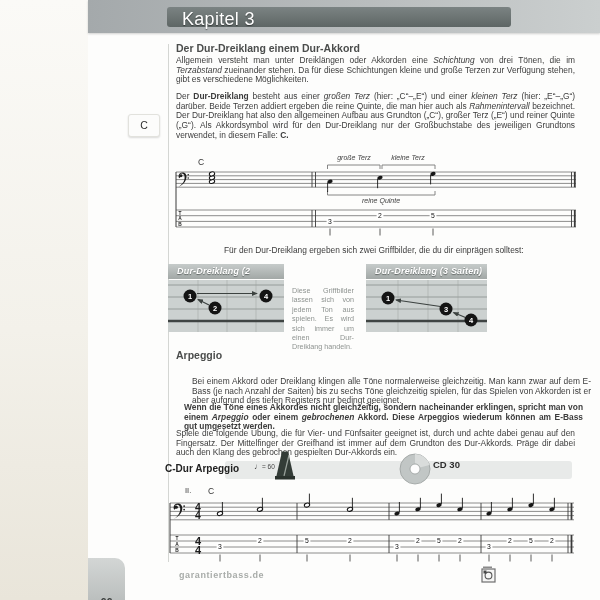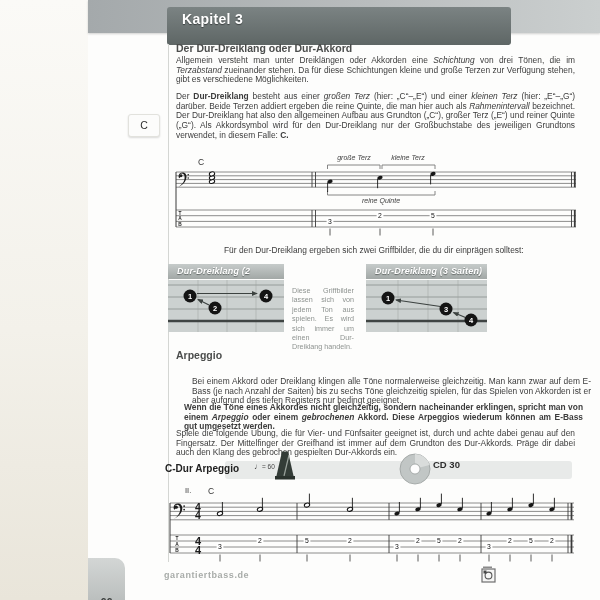--- a/index.html
+++ b/index.html
@@ -5,23 +5,23 @@
   html,body{margin:0;padding:0;background:#fff;}
   #photo{position:relative;width:600px;height:600px;overflow:hidden;background:#fdfdfc;
          font-family:"Liberation Sans",sans-serif;}
   .abs{position:absolute;}
   
   #left-strip{left:0;top:0;width:88px;height:600px;
     background:linear-gradient(180deg,#fbfaf7 0%,#f3f1ea 55%,#e9e5da 100%);}
   #top-band{left:88px;top:0;width:512px;height:33px;
     background:linear-gradient(90deg,#a4a9ab 0%,#b9bdbe 55%,#cbcfcf 100%);
     box-shadow:0 1px 2px rgba(0,0,0,.18);}
-  #kapitel-bar{left:167px;top:7px;width:344px;height:38px;border-radius:3px;
+  #kapitel-bar{left:167px;top:7px;width:344px;height:20px;border-radius:3px;
     background:linear-gradient(180deg,#7b8383 0%,#5e6665 100%);
-    color:#fff;font-weight:bold;font-size:14px;line-height:24px;padding-left:15px;
+    color:#fff;font-weight:normal;font-size:18px;line-height:24px;padding-left:15px;
     box-sizing:border-box;text-shadow:0 1px 1px rgba(0,0,0,.45);letter-spacing:.3px;}
   #side-tab{left:128px;top:114px;width:30px;height:21px;background:#fcfcfb;
     border:1px solid #e2e2dd;border-radius:3px;box-shadow:0 1px 2px rgba(0,0,0,.14);
     text-align:center;line-height:21px;font-size:10.5px;color:#2f2f2f;}
   #vrule{left:168px;top:44px;width:1px;height:518px;background:#d4d6d3;}
   
   .h1{left:176px;width:400px;font-size:10.5px;font-weight:bold;color:#4b4d4c;}
   .body-p{left:176px;width:399px;font-size:8.4px;line-height:9.7px;color:#3c3c3c;
     text-align:justify;margin-left:48px;}
   
@@ -35,40 +35,40 @@
   #ex-band{left:225px;top:461px;width:347px;height:18px;background:#e8eae9;border-radius:3px;}
   #ex-label{left:165px;top:463px;font-size:10px;font-weight:bold;color:#222;text-align:right;}
   #tempo{left:254px;top:462px;font-size:8px;color:#2a2a2a;}
   #tempo .eq{font-size:6.5px;color:#444;}
   #cd-label{left:433px;top:459px;font-size:9.5px;font-weight:bold;color:#2d2d2d;}
   
   #page-box{left:88px;top:558px;width:37px;height:42px;border-radius:0 10px 0 0;
     background:linear-gradient(180deg,#d3d6d5 0%,#bbbfbe 100%);}
   #page-num{left:88px;top:567px;width:37px;text-align:center;font-size:11px;
     font-weight:bold;color:#3c3f3e;margin-top:29px;}
-  #site{left:164px;top:570px;font-size:9px;font-weight:bold;letter-spacing:.6px;color:#a8aca9;}
+  #site{left:179px;top:570px;font-size:9px;font-weight:bold;letter-spacing:.6px;color:#a8aca9;}
   svg{position:absolute;overflow:visible;}
   svg text{font-family:"Liberation Sans",sans-serif;}
 </style>
 </head>
 <body>
 
 <div id="photo">
 
   <div id="left-strip" class="abs"></div>
   <div id="top-band" class="abs"></div>
   <div id="kapitel-bar" class="abs">
     <span>Kapitel 3</span>
   </div>
   <div id="side-tab" class="abs">
     <span>C</span>
   </div>
   <div id="vrule" class="abs"></div>
 
-  <div class="abs h1" style="top:42px;">Der Dur-Dreiklang oder Dur-Akkord</div>
+  <div class="abs h1" style="top:42px;">Der Dur-Dreiklang einem Dur-Akkord</div>
   <p class="abs body-p" style="top:56px;margin:0;"><span>Allgemein versteht man unter Dreiklängen oder Akkorden eine </span><span style="font-style: italic;">Schichtung</span><span> von drei Tönen, die im </span><span style="font-style: italic;">Terzabstand</span><span> zueinander stehen. Da für diese Schichtungen kleine und große Terzen zur Verfügung stehen, gibt es verschiedene Möglichkeiten.</span></p>
   <p class="abs body-p" style="top:92px;margin:0;"><span>Der </span><span style="font-weight: bold;">Dur-Dreiklang</span><span> besteht aus einer </span><span style="font-style: italic;">großen Terz</span><span> (hier: „C“–„E“) und einer </span><span style="font-style: italic;">kleinen Terz</span><span> (hier: „E“–„G“) darüber. Beide Terzen addiert ergeben die reine Quinte, die man hier auch als </span><span style="font-style: italic;">Rahmenintervall</span><span> bezeichnet. Der Dur-Dreiklang hat also den allgemeinen Aufbau aus Grundton („C“), großer Terz („E“) und reiner Quinte („G“). Als Akkordsymbol wird für den Dur-Dreiklang nur der Großbuchstabe des jeweiligen Grundtons verwendet, in diesem Falle: </span><span style="font-weight: bold;">C.</span></p>
 
   <svg id="nt1" class="abs" style="left:168px;top:148px;" width="410" height="92">
     <defs>
       <g id="fclef">
         <path d="M1.1,5.4 C0.2,4.6 0.3,2.3 1.5,1.2 C2.8,0 5.4,0.1 6.6,1.5 C8,3.2 7.6,6.2 5.9,8.6
                  C4.6,10.4 2.6,11.9 0.4,12.8 C2.8,11.3 4.7,9.4 5.4,7.1 C6,5.2 5.9,2.9 4.8,1.9
                  C3.9,1.1 2.4,1.2 1.8,2.2 C1.4,2.9 1.5,3.8 2.1,4.3 Z" fill="#1c1c1c"></path>
         <circle cx="2.6" cy="3.3" r="1.25" fill="#1c1c1c"></circle>

